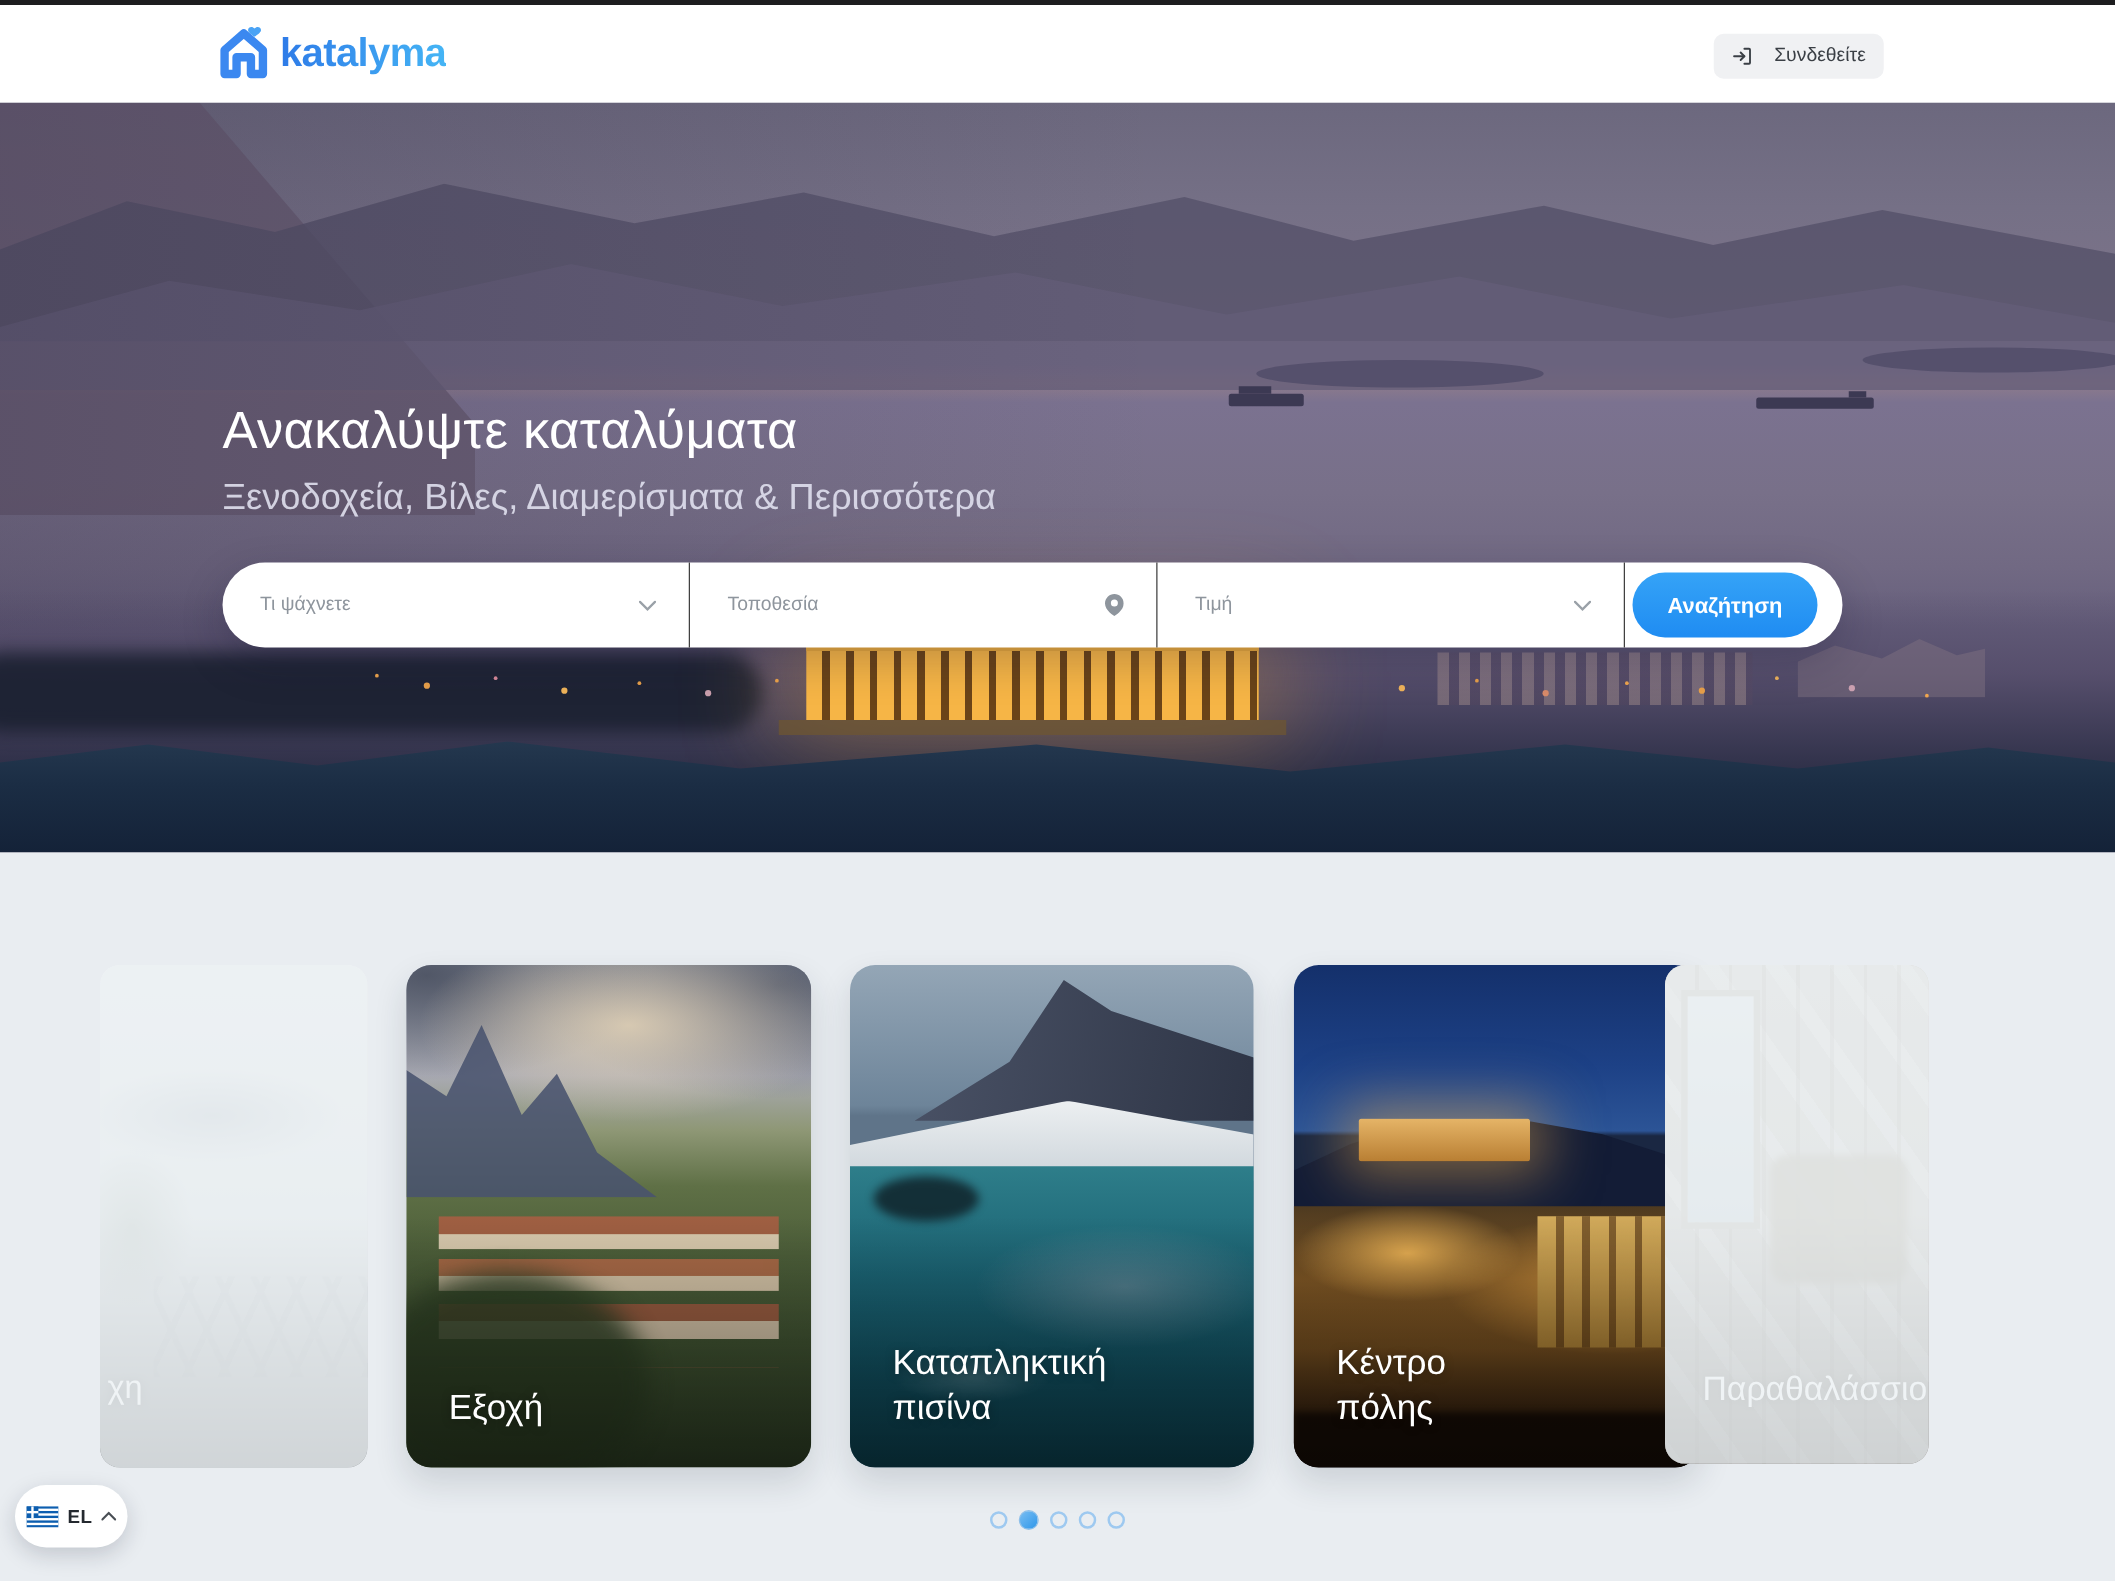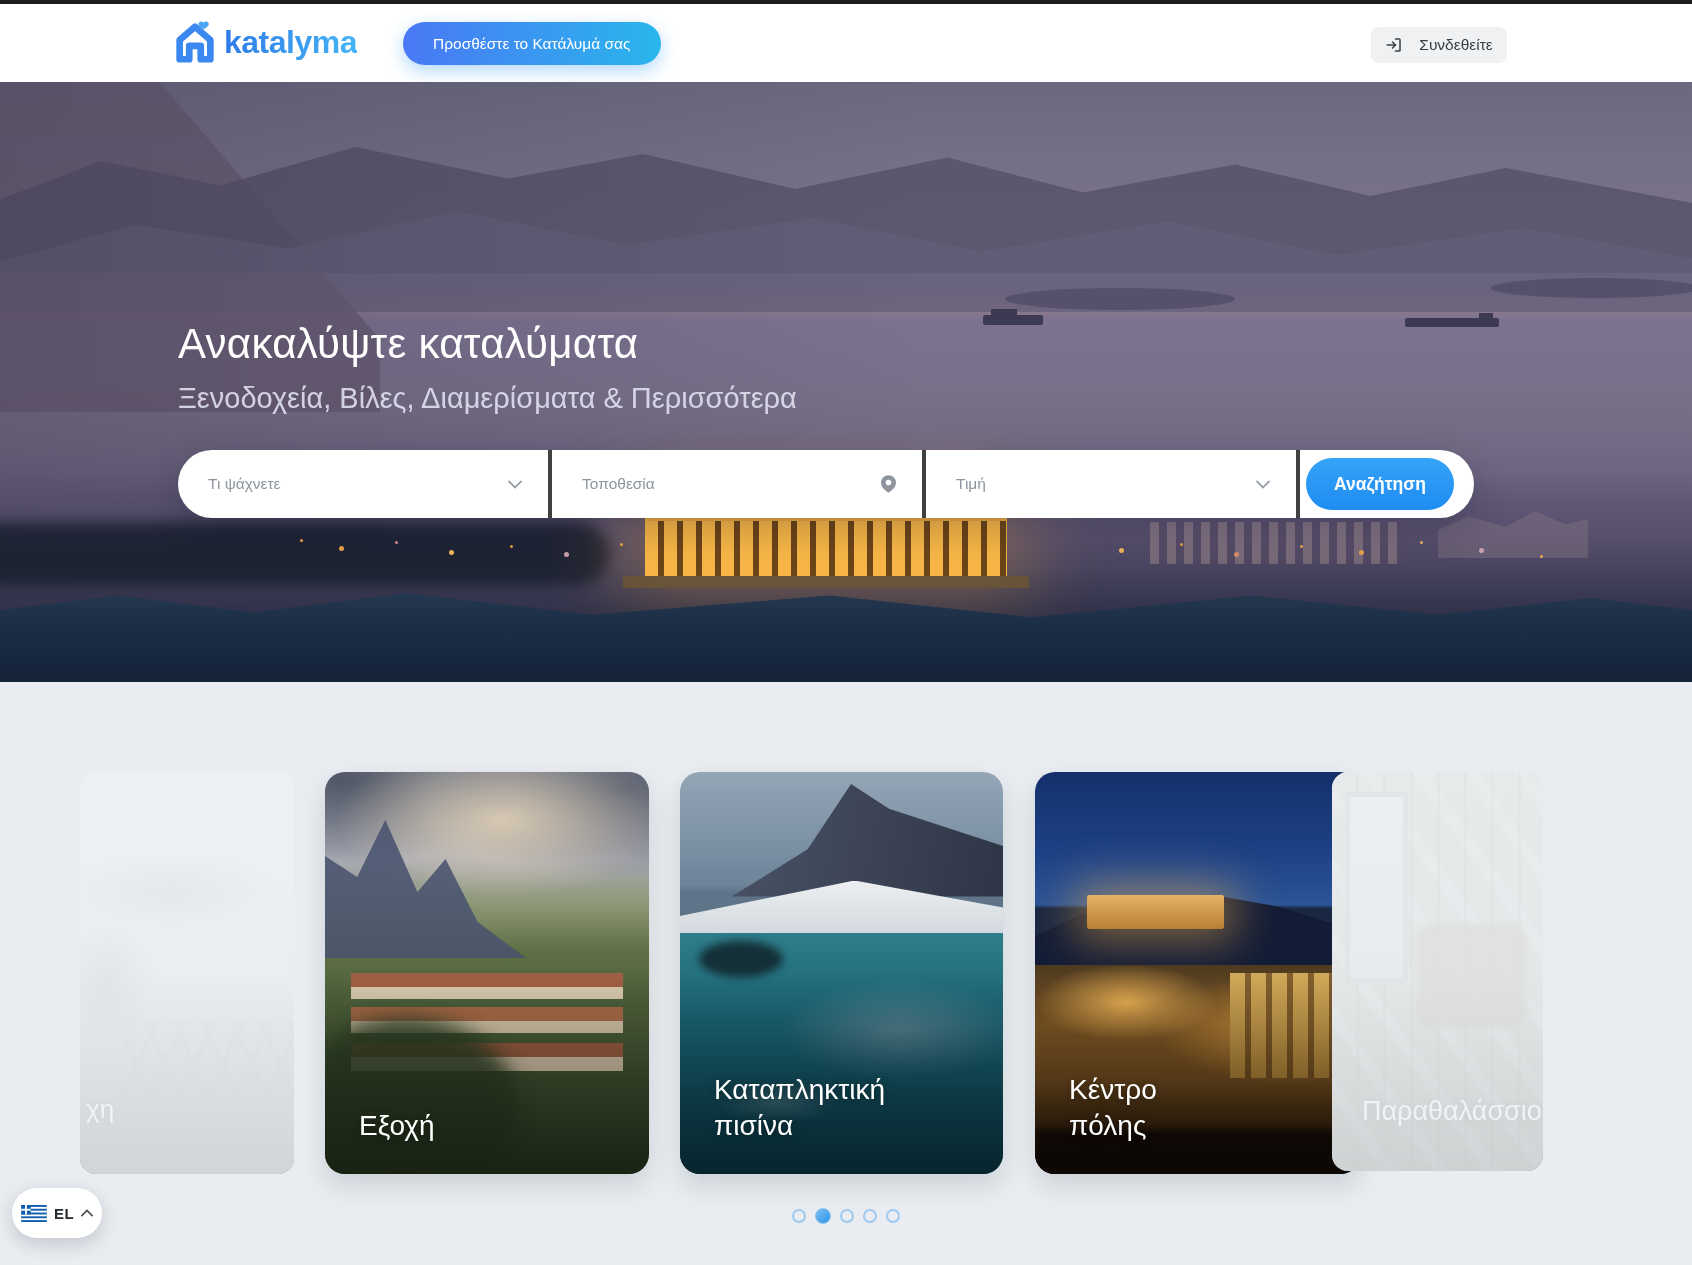--- a/index.html
+++ b/index.html
@@ -67,21 +67,21 @@
     clip-path:polygon(0 40%,7% 28%,15% 42%,24% 26%,35% 44%,49% 28%,61% 46%,74% 28%,85% 44%,94% 30%,100% 40%,100% 100%,0 100%);}
 
   .hero-title{position:absolute;left:178px;top:238px;font-size:42px;font-weight:500;color:#fff;letter-spacing:.3px;z-index:5;}
   .hero-subtitle{position:absolute;left:178px;top:300px;font-size:29px;font-weight:400;color:rgba(224,224,238,.9);z-index:5;}
 
   
   .search-bar{position:absolute;left:178px;top:368px;width:1296px;height:68px;background:#fff;
     border-radius:34px;display:flex;align-items:center;z-index:6;
     box-shadow:0 12px 34px rgba(18,20,45,.22);}
   .search-field{flex:1;height:100%;display:flex;align-items:center;justify-content:space-between;
-    padding:0 26px 0 30px;border-right:4px solid #404040;cursor:pointer;}
+    padding:0 26px 0 30px;border-right:1px solid #404040;cursor:pointer;}
   .search-field:nth-child(4){border-right:none;}
   .sf-label{font-size:15.5px;color:#8e959d;}
   .search-btn{flex:0 0 auto;width:148px;height:52px;margin:0 20px 0 6px;border:none;cursor:pointer;
     border-radius:26px;background:linear-gradient(180deg,#35a3f7,#1f8cf2);
     color:#fff;font-size:17.5px;font-weight:700;font-family:inherit;}
 
   
   .cats{position:absolute;top:682px;left:0;width:1692px;height:583px;background:#e9edf1;}
   .card{position:absolute;border-radius:20px;overflow:hidden;cursor:pointer;
     box-shadow:0 12px 26px rgba(30,40,60,.14);}
@@ -184,21 +184,20 @@
 
 <header class="header">
   <div class="logo">
     <svg width="46" height="46" viewBox="0 0 48 48">
       <path d="M8 42 V22 L24 8 L40 22 V42 H30 V28 H18 V42 Z" fill="none" stroke="#3b88f0" stroke-width="7" stroke-linejoin="round" stroke-linecap="round"></path>
       <path d="M30 7 c1.8-2.4 5.4-1.4 5.4 1.2 0 2-2.6 3.8-5.4 5.6 -2.8-1.8-5.4-3.6-5.4-5.6 0-2.6 3.6-3.6 5.4-1.2z" fill="#4aa3f5" transform="translate(3,-3)"></path>
     </svg>
     <span class="logo-text">katalyma</span>
   </div>
 
-  <button class="add-btn">Προσθέστε το Κατάλυμά σας</button>
 
   <button class="login-btn">
     <svg width="18" height="18" viewBox="0 0 24 24" fill="none" stroke="#3a3f45" stroke-width="2" stroke-linecap="round" stroke-linejoin="round">
       <path d="M14 4h5a1 1 0 0 1 1 1v14a1 1 0 0 1-1 1h-5"></path>
       <path d="M3 12h11"></path>
         <path d="M10 8l4 4-4 4"></path>
     </svg>
     <span>Συνδεθείτε</span>
   </button>
 </header>

